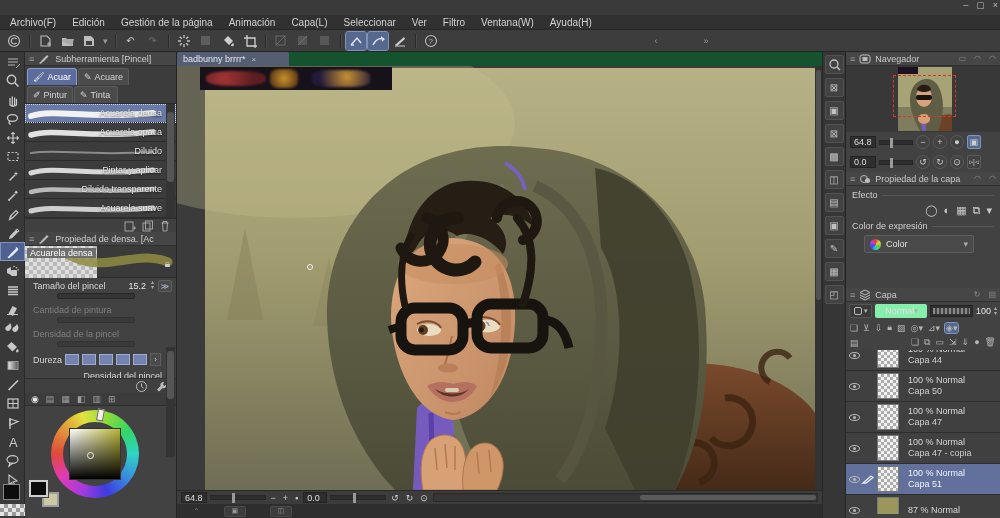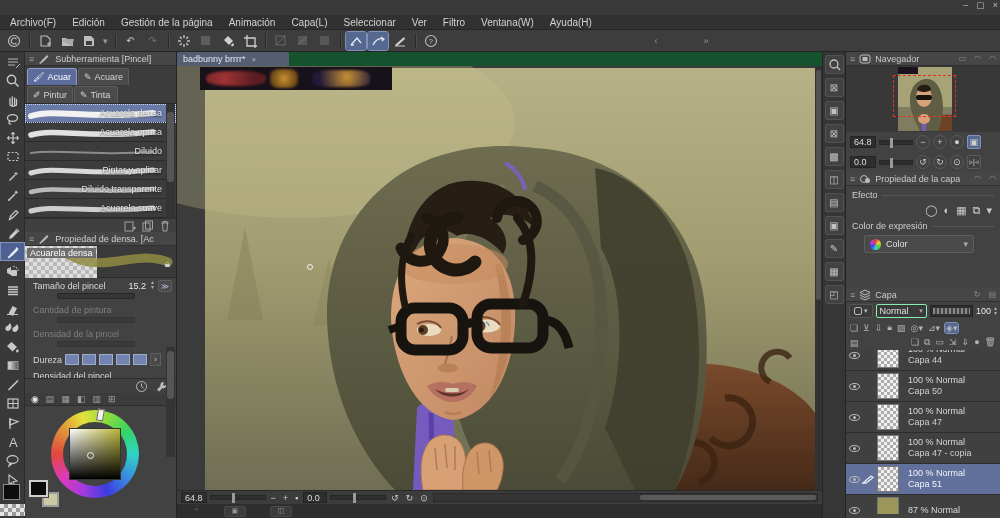--- a/index.html
+++ b/index.html
@@ -148,21 +148,21 @@
   #effect-icons { display:flex; justify-content:flex-end; gap:6px; margin:4px 2px; font-size:11px; color:#c9c9c9; }
   #expr-select { margin:4px 0 0 12px; width:110px; height:18px; background:#4a4a4a; border:1px solid #5e5e5e; border-radius:2px;
     display:flex; align-items:center; gap:5px; padding:0 5px; font-size:9px; color:#e2e2e2; }
   #expr-select .cwheel { width:11px; height:11px; border-radius:50%;
     background:conic-gradient(#e43a3a,#e4d23a,#51d43a,#3ac8d4,#3a48e0,#c43ae0,#e43a3a); }
   #expr-select .chev { margin-left:auto; color:#aaa; }
 
   #blend-row { height:18px; display:flex; align-items:center; gap:3px; padding:0 3px; }
   #brush-shape-dd { width:24px; height:14px; background:#3a3a3a; border:1px solid #565656; border-radius:2px; display:flex; align-items:center; justify-content:center; gap:2px; color:#bbb; font-size:7px;}
   #brush-shape-dd .sq { width:8px; height:8px; border:1px solid #bbb; border-radius:2px; }
-  #blend-select { width:52px; height:14px; background:#3a3a3a; border:1px solid #86efac; border-radius:2px; display:flex; align-items:center; padding:0 3px; font-size:9px; color:#e0e0e0; }
+  #blend-select { width:52px; height:14px; background:#3a3a3a; border:7px solid #86efac; border-radius:2px; display:flex; align-items:center; padding:0 3px; font-size:9px; color:#e0e0e0; }
   #blend-select .chev { margin-left:auto; font-size:7px; color:#aaa; }
   #opacity-box { width:44px; height:12px; background:#2e2e2e; border:1px solid #242424; position:relative; overflow:hidden;}
   #opacity-box::after { content:""; position:absolute; inset:2px;
     background:repeating-linear-gradient(90deg,#888 0 2px,#444 2px 4px); }
   #opacity-val { font-size:9px; color:#e6e6e6; }
   .cap-icons { height:15px; display:flex; align-items:center; gap:5px; padding:0 4px; font-size:9px; color:#b5b5b5; }
   .cap-icons .ic.on { background:#55688f; outline:1px solid #7e92bb; border-radius:2px; padding:0 1px; }
   .cap-icons .right { margin-left:auto; display:flex; gap:5px; }
 
   #layer-list { position:relative; height:164px; overflow:hidden; background:#3a3a3a; }
@@ -571,21 +571,21 @@
   </div>
   <div id="dureza-row">
     <span class="prop-label">Dureza</span>
     <span class="blk"></span>
       <span class="blk"></span>
       <span class="blk"></span>
       <span class="blk"></span>
       <span class="blk"></span>
     <span class="more">›</span>
   </div>
-  <div class="prop-row" style="height:10px; overflow:hidden;">
+  <div class="prop-row" style="height:10px; overflow:hidden;text-align:right;">
     <span class="prop-label">Densidad del pincel</span>
   </div>
   <div id="toolprop-scroll" style="top:295px;">
       <div class="thumb"></div>
     </div>
   <div id="toolprop-bottom">
     <svg width="13" height="13">
         <circle cx="6.5" cy="6.5" r="5" fill="none" stroke="#bbb"></circle>
         <path d="M6.5 3.5v3l2 1.5" fill="none" stroke="#bbb"></path>
       </svg>

